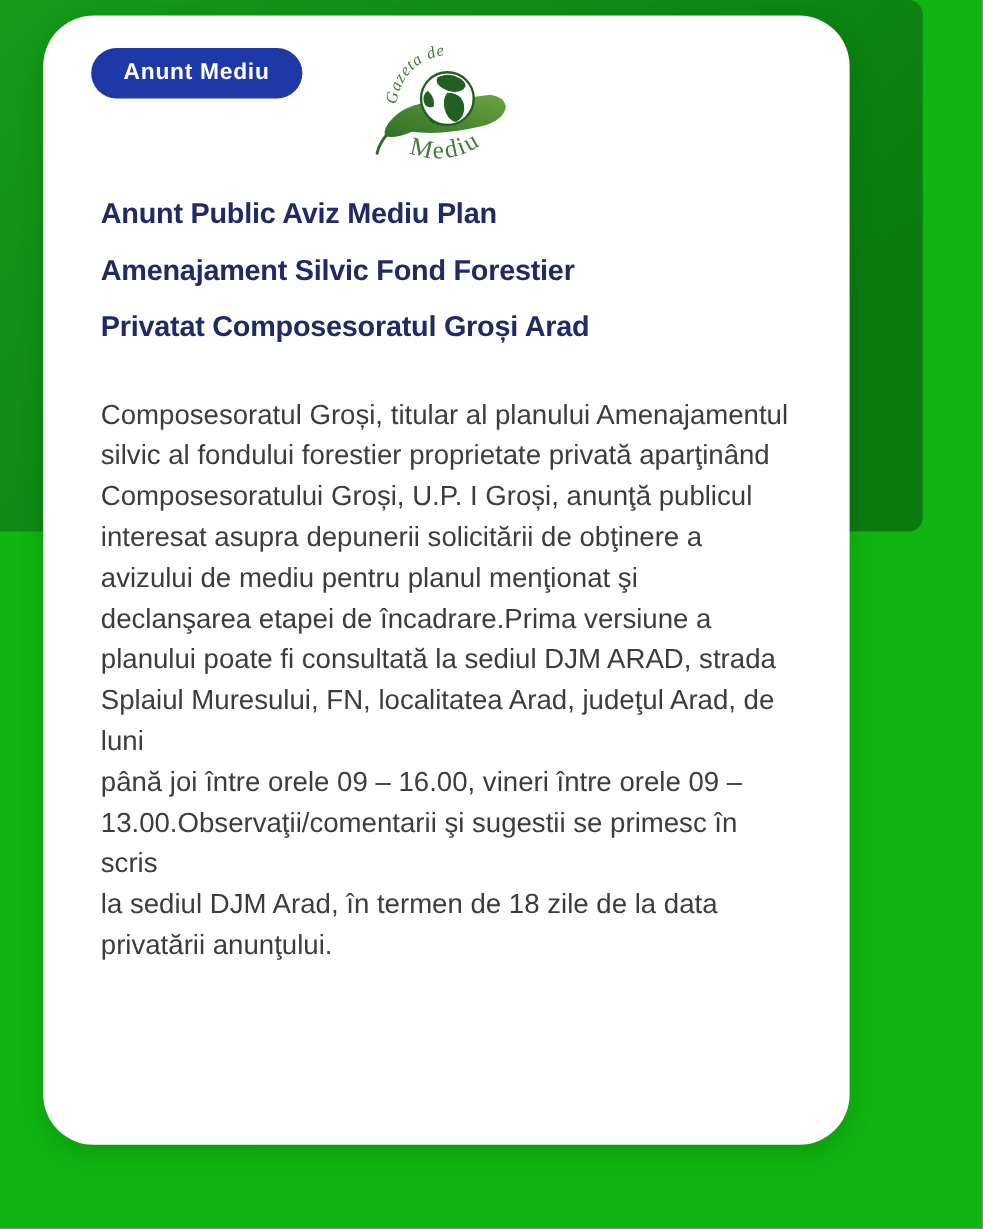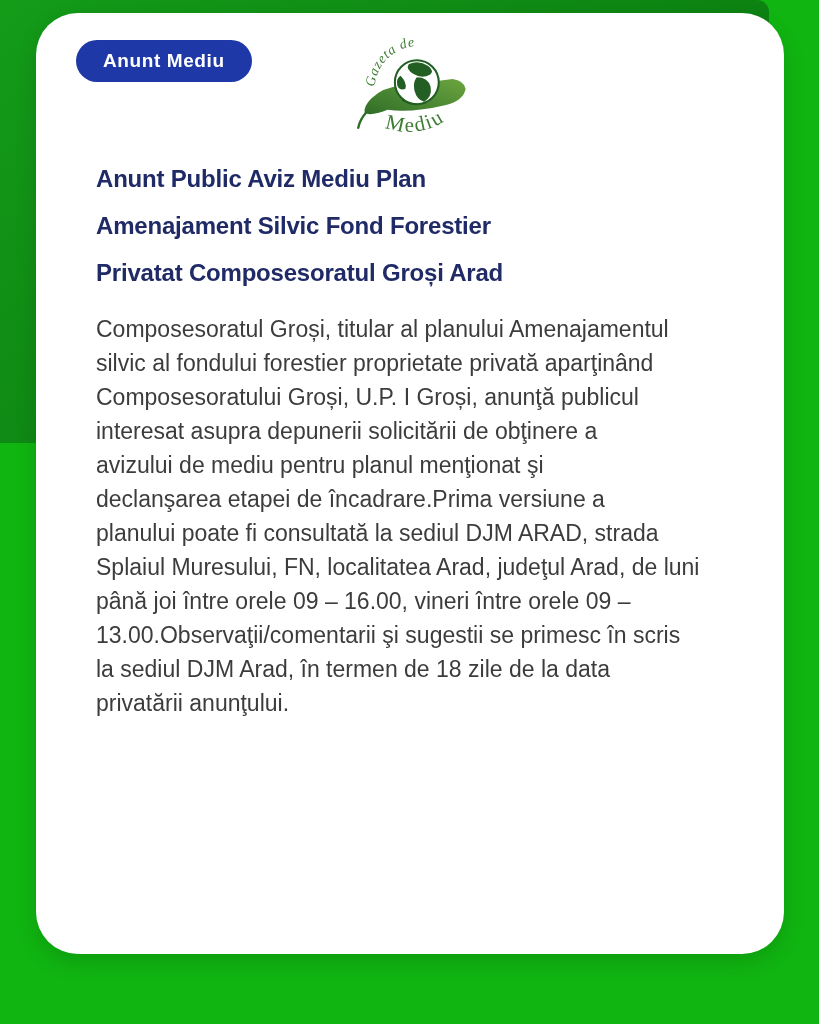--- a/index.html
+++ b/index.html
@@ -24,25 +24,24 @@
   .bg-dark-shape{
     position:absolute;
     top:0;left:0;
     width:769px;height:443px;
     background:linear-gradient(140deg,var(--dark-green-light) 0%,var(--dark-green) 78%);
     border-radius:0 12px 12px 0;
   }
   .card{
     position:absolute;
     left:36px;top:13px;
-    width:748px;height:941px;
+    width:672px;height:941px;
     background:var(--card-white);
     border-radius:42px;
     box-shadow:0 8px 22px rgba(0,0,0,.14);
-    padding-left:12px;
   }
   .badge{
     position:absolute;
     left:40px;top:27px;
     height:42px;
     display:inline-flex;align-items:center;
     padding:0 27px;
     background:var(--badge-blue);
     color:#fff;
     border:none;
@@ -59,21 +58,21 @@
   h1.heading{
     margin:16px 48px 0 48px;
     font-size:24px;
     line-height:47px;
     font-weight:800;
     letter-spacing:-.2px;
     color:var(--heading-navy);
     white-space:pre-line;
   }
   p.body-par{
-    margin:16px 40px 0 48px;
+    margin:32px 40px 0 48px;
     font-size:23px;
     line-height:34px;
     font-weight:400;
     color:var(--body-text);
     white-space:pre-line;
   }
   .logo-arc-text{
     fill:var(--logo-green);
     font-family:"Liberation Serif","DejaVu Serif",serif;
   }

